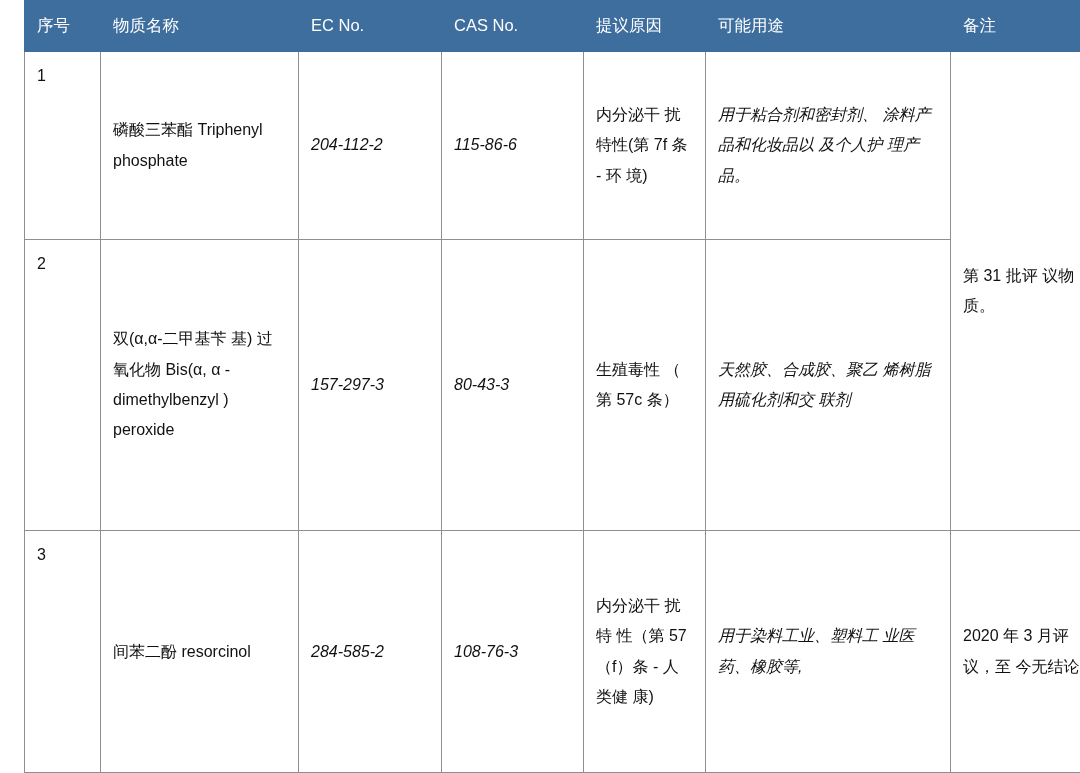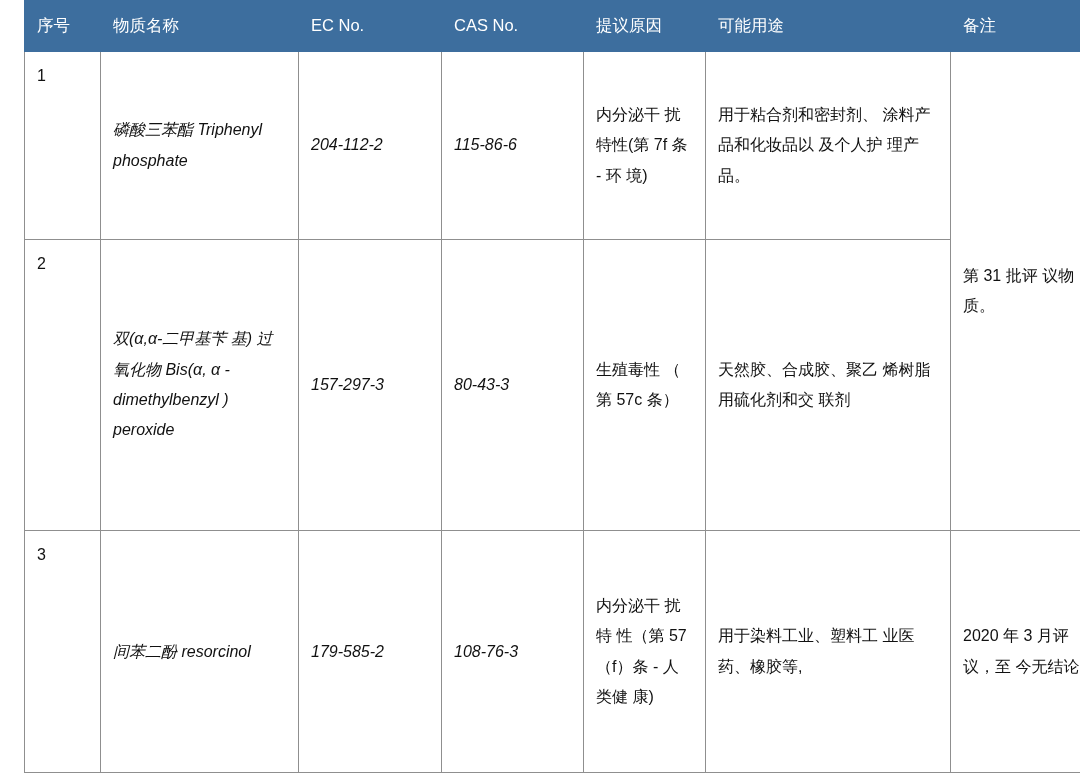--- a/index.html
+++ b/index.html
@@ -55,29 +55,28 @@
     color: #111111;
   }
   td.col-no {
     vertical-align: top;
     padding-top: 12px;
     line-height: 1.5;
     font-size: 16px;
   }
   td.col-name {
     vertical-align: middle;
-    font-style: italic;
   }
   td.col-ec, td.col-cas {
     vertical-align: middle;
     white-space: nowrap;
     font-style: italic;
   }
   td.col-reason { vertical-align: middle; }
-  td.col-uses { vertical-align: middle; }
+  td.col-uses { vertical-align: middle; font-style: italic; }
   td.col-remark { vertical-align: middle; }
 
   
   tr.row-1 { height: 186px; }
   tr.row-2 { height: 290px; }
   tr.row-3 { height: 240px; }
 </style>
 </head>
 <body>
 
@@ -137,21 +136,21 @@
 （ 第  57c
 条）</td>
         <td class="col-uses cell-lines">天然胶、合成胶、聚乙
 烯树脂用硫化剂和交
 联剂</td>
       </tr>
       <tr class="row-3">
         <td class="col-no">3</td>
         <td class="col-name cell-lines">间苯二酚
 resorcinol</td>
-        <td class="col-ec">179-585-2</td>
+        <td class="col-ec">284-585-2</td>
         <td class="col-cas">108-76-3</td>
         <td class="col-reason cell-lines">内分泌干
 扰
 特 性（第
 57（f）条
 - 人类健
 康)</td>
         <td class="col-uses cell-lines">用于染料工业、塑料工
 业医药、橡胶等,</td>
         <td class="col-remark cell-lines">2020 年 3

